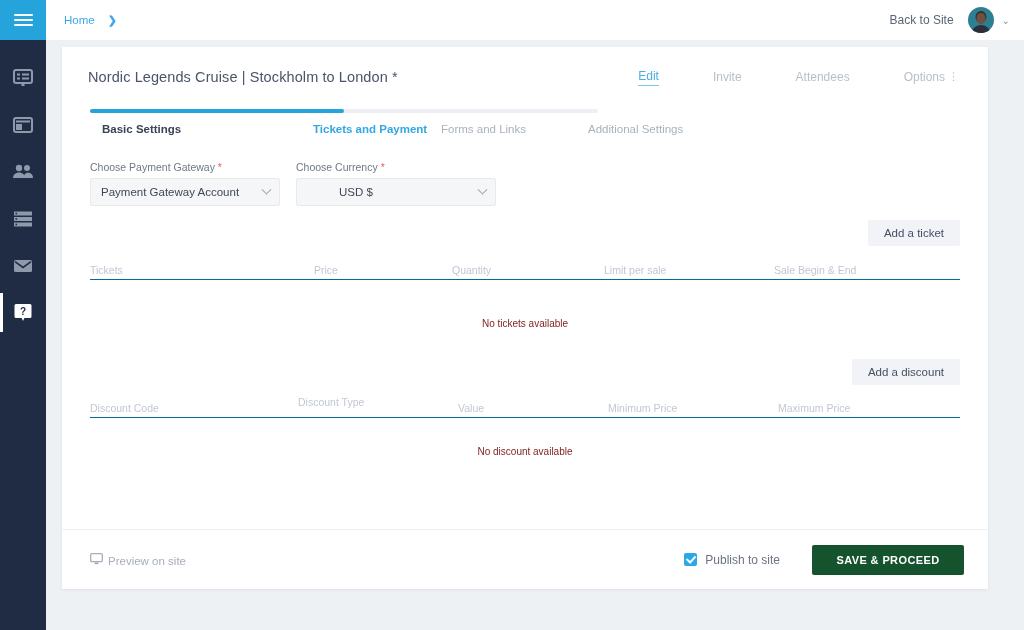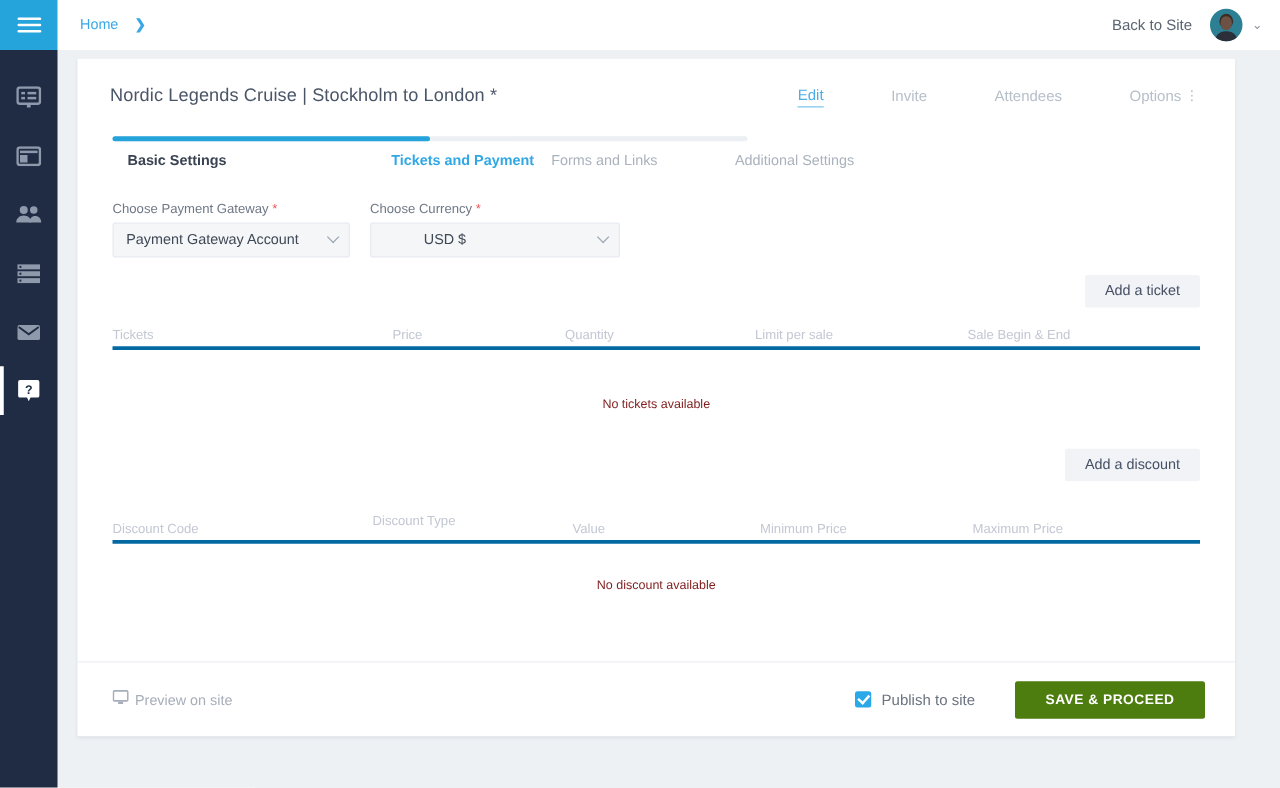--- a/index.html
+++ b/index.html
@@ -216,21 +216,21 @@
     height: 26px;
     padding: 0 16px;
     cursor: pointer;
   }
 
   
   .tbl { padding: 0 28px; }
   .tbl-head {
     position: relative;
     height: 22px;
-    border-bottom: 3px solid #0369a1;
+    border-bottom: 1px solid #0369a1;
   }
   .th {
     position: absolute; bottom: 3px;
     font-size: 10.5px;
     color: #c2c7d3;
     white-space: nowrap;
   }
   .tbl-empty {
     text-align: center;
     font-size: 10px;
@@ -270,21 +270,21 @@
   }
   .checkbox::after {
     content: "";
     position: absolute; left: 4px; top: 1px;
     width: 4px; height: 7px;
     border-right: 2px solid #ffffff;
     border-bottom: 2px solid #ffffff;
     transform: rotate(42deg);
   }
   .btn-primary {
-    background: #4d7c0f;
+    background: #14532d;
     border: none;
     border-radius: 2px;
     color: #ffffff;
     font-size: 11px;
     font-weight: bold;
     letter-spacing: 0.4px;
     font-family: "Liberation Sans", sans-serif;
     height: 30px;
     width: 152px;
     cursor: pointer;
@@ -454,21 +454,21 @@
       <span class="th" style="left:514px">Limit per sale</span>
       <span class="th" style="left:684px">Sale Begin &amp; End</span>
     </div>
     <div class="tbl-empty" style="padding:38px 0 0 0">No tickets available</div>
   </div>
 
   <div class="btn-row" style="margin-top:30px">
     <button class="btn-light">Add a discount</button>
   </div>
 
-  <div class="tbl" style="margin-top:28px">
+  <div class="tbl" style="margin-top:11px">
     <div class="tbl-head">
       <span class="th" style="left:0">Discount Code</span>
       <span class="th" style="left:208px; bottom:9px">Discount Type</span>
       <span class="th" style="left:368px">Value</span>
       <span class="th" style="left:518px">Minimum Price</span>
       <span class="th" style="left:688px">Maximum Price</span>
     </div>
     <div class="tbl-empty" style="padding:28px 0 0 0">No discount available</div>
   </div>
 

